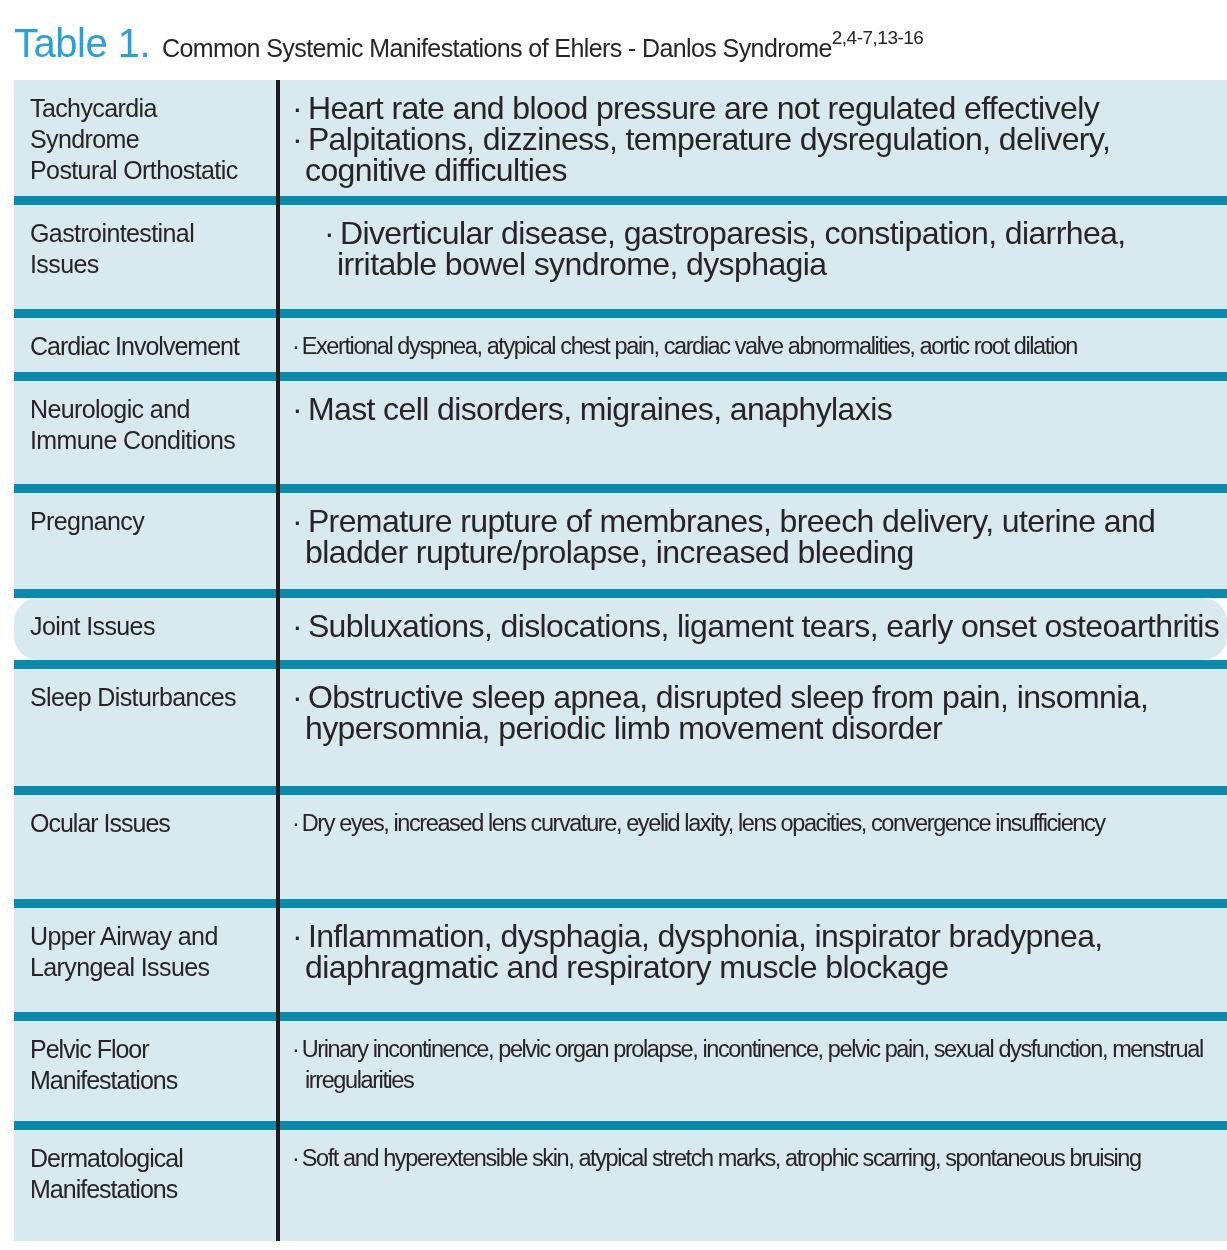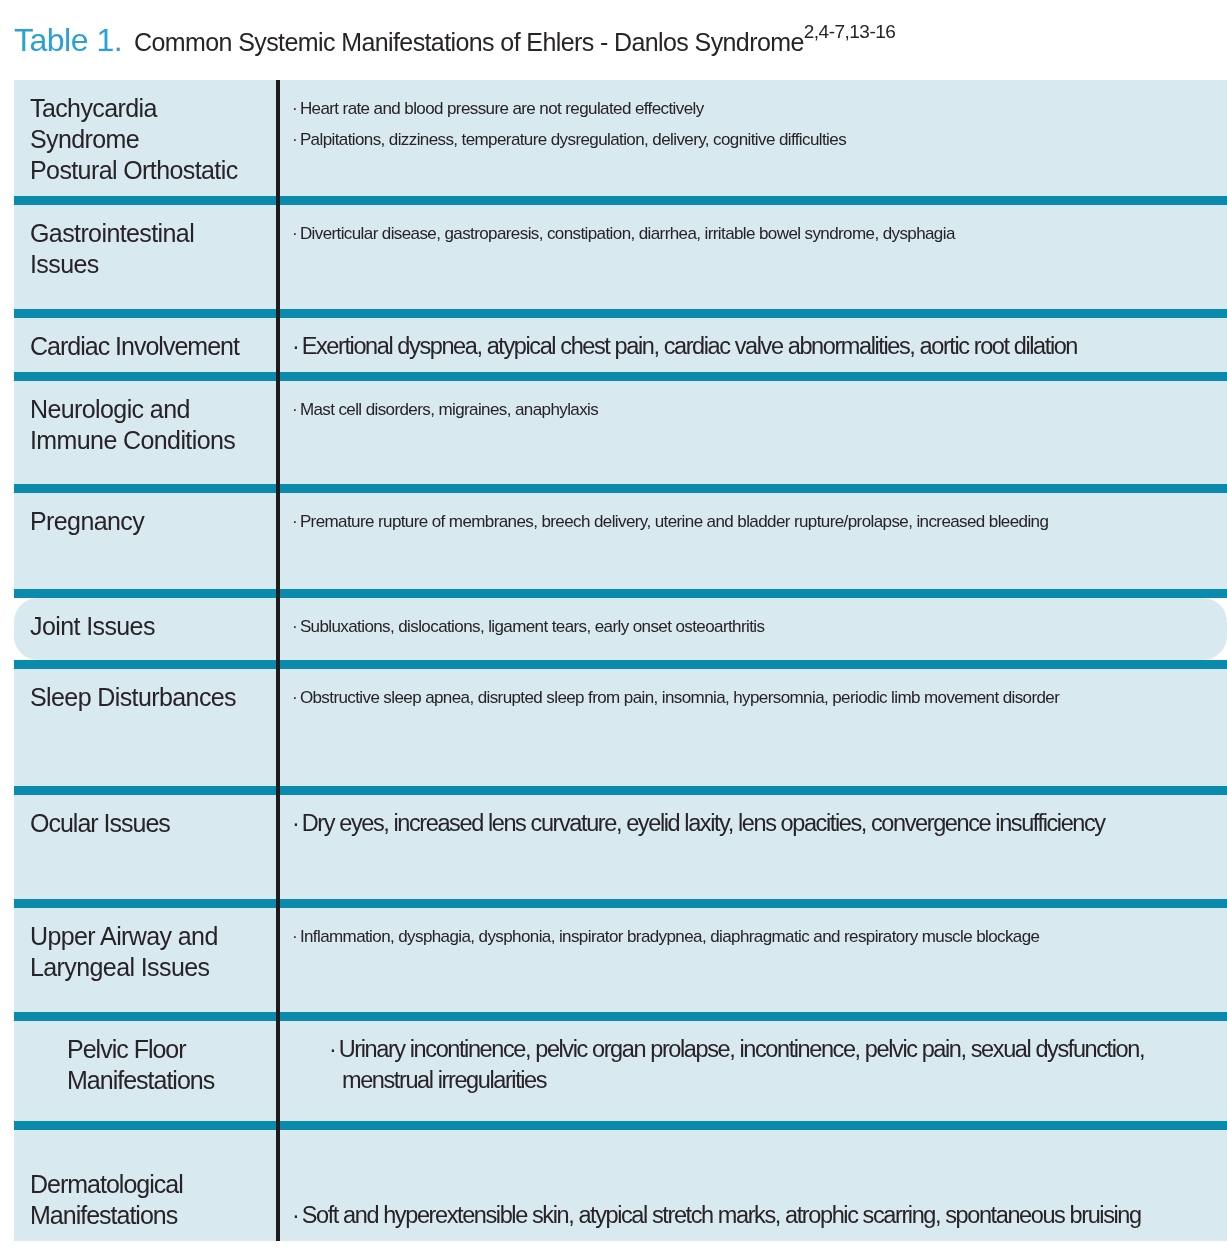--- a/index.html
+++ b/index.html
@@ -14,21 +14,21 @@
   }
   .page { width: 1227px; height: 1250px; position: relative; }
 
   
   .title-bar {
     padding: 21px 0 0 14px;
     height: 59px;
     white-space: nowrap;
   }
   .title-label {
-    font-size: 32px;
+    font-size: 40px;
     color: #2aa1d6;
     letter-spacing: -0.5px;
   }
   .title-text {
     font-size: 25px;
     color: #272327;
     letter-spacing: -0.6px;
     margin-left: 12px;
   }
   .title-refs {
@@ -68,21 +68,21 @@
     padding: 13px 6px 10px 16px;
     font-size: 25px;
     line-height: 31px;
     letter-spacing: -0.6px;
     color: #272327;
   }
   .cell-content {
     flex: 1 1 auto;
     box-sizing: border-box;
     padding: 13px 6px 10px 16px;
-    font-size: 17px;
+    font-size: 32px;
     line-height: 31px;
     letter-spacing: -0.6px;
     color: #272327;
   }
   .bullet {
     padding-left: 13px;
     text-indent: -13px;
   }
   .bullet::before { content: "\00B7\2009"; }
   .row.condensed .cell-content {
@@ -107,21 +107,21 @@
     <div class="cell-label">
             <div class="label-line">Tachycardia Syndrome</div>
             <div class="label-line">Postural Orthostatic</div>
           </div>
     <div class="cell-content">
             <div class="bullet">Heart rate and blood pressure are not regulated effectively</div>
             <div class="bullet">Palpitations, dizziness, temperature dysregulation, delivery, cognitive difficulties</div>
           </div>
   </div>
 <div class="sep"></div>
-  <div class="row" style="min-height: 104px;">
+  <div class="row" style="min-height: 104px; gap: 32px;">
     <div class="cell-label">
             <div class="label-line">Gastrointestinal</div>
             <div class="label-line">Issues</div>
           </div>
     <div class="cell-content">
             <div class="bullet">Diverticular disease, gastroparesis, constipation, diarrhea, irritable bowel syndrome, dysphagia</div>
           </div>
   </div>
 <div class="sep"></div>
   <div class="row condensed" style="min-height: 53px;">
@@ -182,31 +182,31 @@
   <div class="row" style="min-height: 104px; justify-content: center;">
     <div class="cell-label">
             <div class="label-line">Upper Airway and</div>
             <div class="label-line">Laryngeal Issues</div>
           </div>
     <div class="cell-content">
             <div class="bullet">Inflammation, dysphagia, dysphonia, inspirator bradypnea, diaphragmatic and respiratory muscle blockage</div>
           </div>
   </div>
 <div class="sep"></div>
-  <div class="row condensed" style="min-height: 100px; padding-left: 37px;">
+  <div class="row condensed" style="min-height: 100px;">
     <div class="cell-label">
             <div class="label-line">Pelvic Floor</div>
             <div class="label-line">Manifestations</div>
           </div>
     <div class="cell-content">
             <div class="bullet">Urinary incontinence, pelvic organ prolapse, incontinence, pelvic pain, sexual dysfunction, menstrual irregularities</div>
           </div>
   </div>
 <div class="sep"></div>
-  <div class="row condensed" style="min-height: 111px; align-items: flex-end;">
+  <div class="row condensed" style="min-height: 111px;">
     <div class="cell-label">
             <div class="label-line">Dermatological</div>
             <div class="label-line">Manifestations</div>
           </div>
     <div class="cell-content">
             <div class="bullet">Soft and hyperextensible skin, atypical stretch marks, atrophic scarring, spontaneous bruising</div>
           </div>
   </div>
 </div>
   </div>

